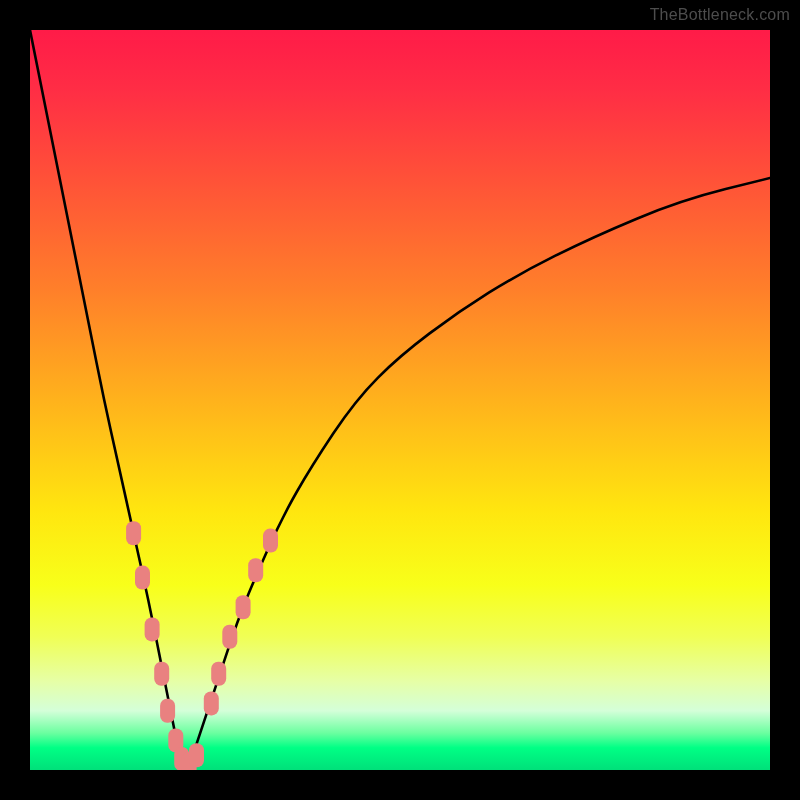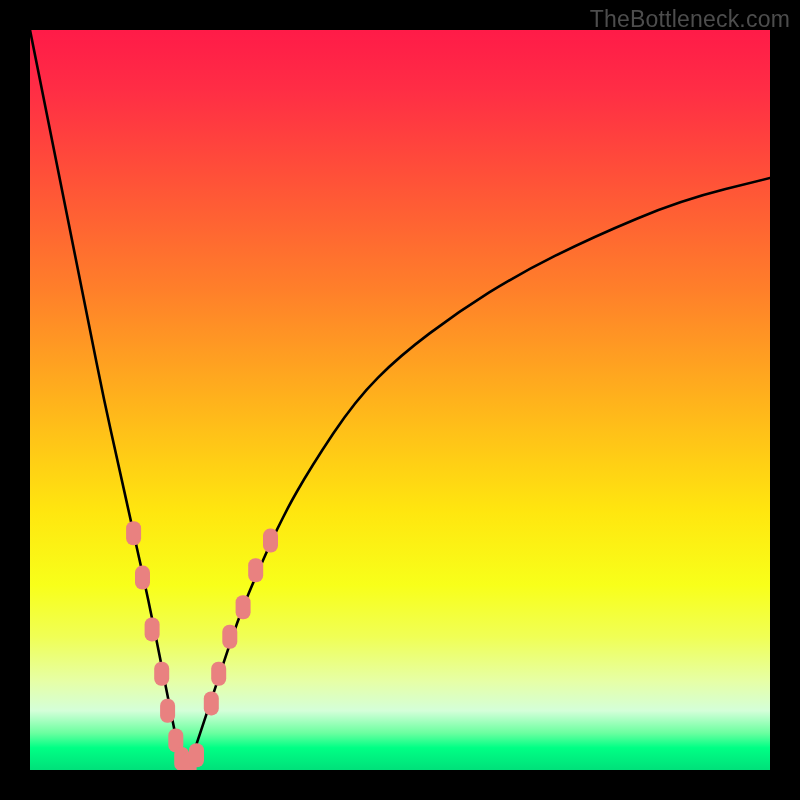--- a/index.html
+++ b/index.html
@@ -32,21 +32,21 @@
       #00ff85 97%,
       #00e07a 100%
     );
     overflow: hidden;
   }
   .watermark {
     position: absolute;
     top: 6px;
     right: 10px;
     color: #4d4d4d;
-    font-size: 23px;
+    font-size: 16px;
     font-weight: 500;
     letter-spacing: 0.2px;
   }
   svg.curve {
     position: absolute;
     left: 0;
     top: 0;
     width: 740px;
     height: 740px;
     overflow: visible;

